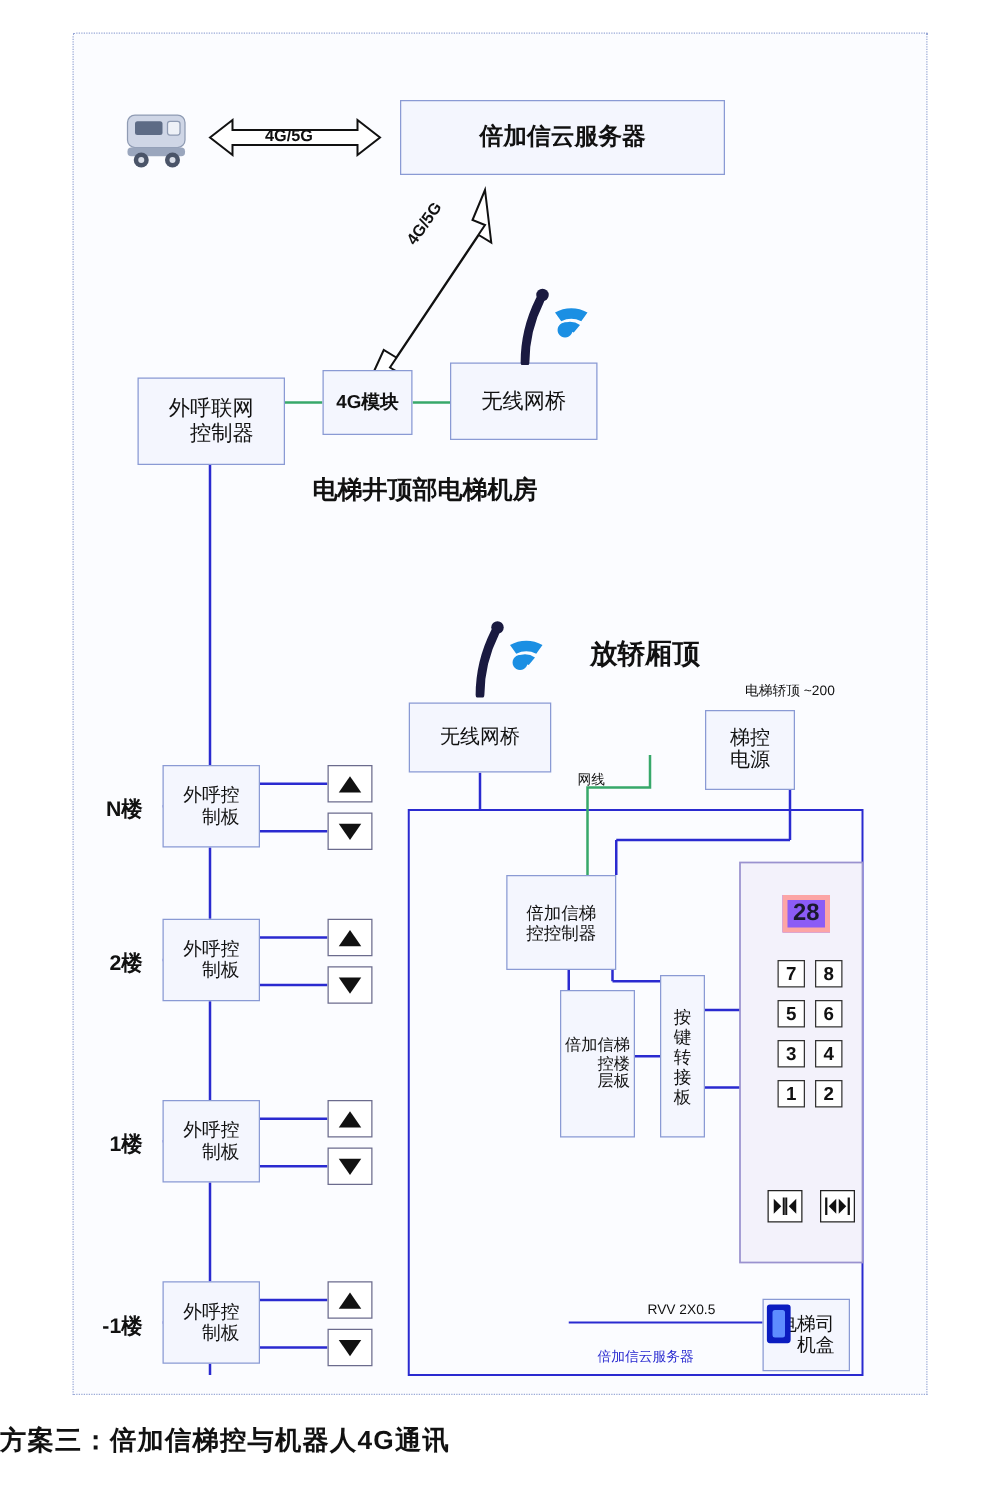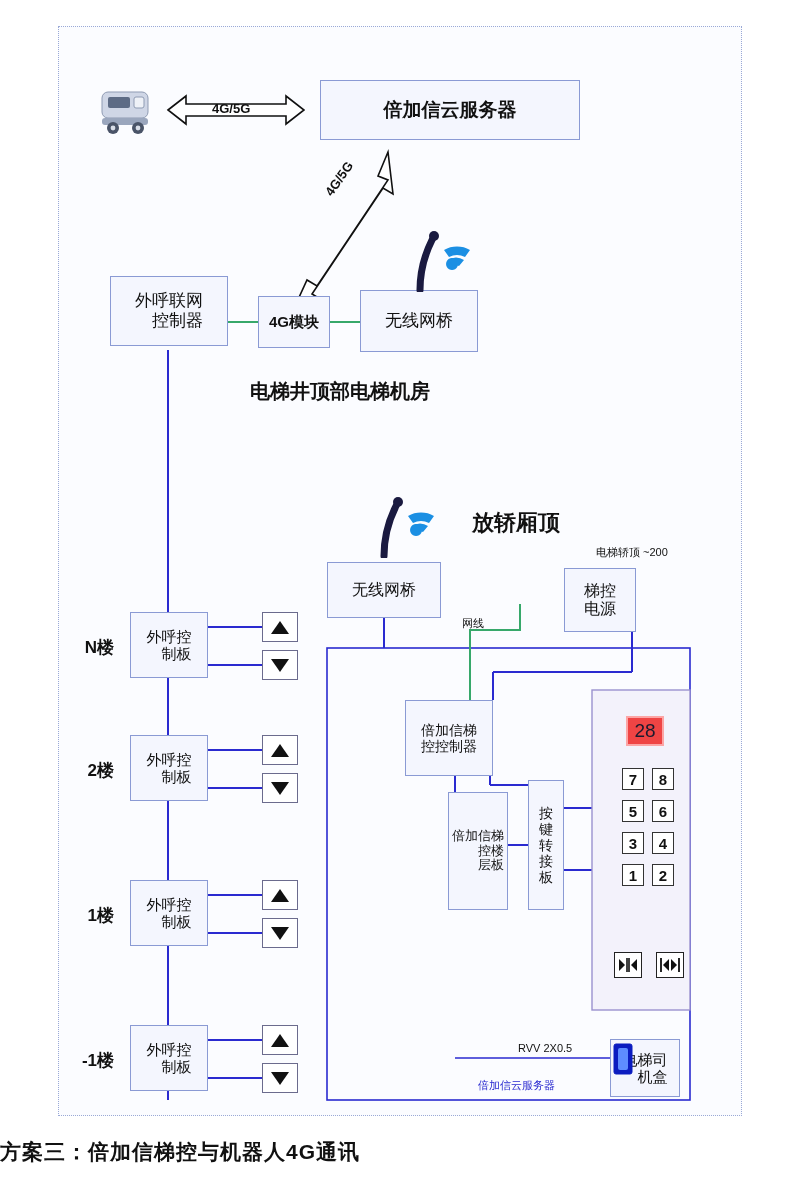--- a/index.html
+++ b/index.html
@@ -87,27 +87,27 @@
     display: flex;
     align-items: center;
     justify-content: center;
     font-size: 15px;
     font-weight: bold;
     color: #111;
   }
   .display {
     position: absolute;
     box-sizing: border-box;
-    border: 2px solid #fca5a5;
-    background: #ef4444;
+    border: 4px solid #fca5a5;
+    background: #8b5cf6;
     display: flex;
     align-items: center;
     justify-content: center;
     font-size: 19px;
-    font-weight: normal;
+    font-weight: bold;
   }
   .doorbtn {
     position: absolute;
     box-sizing: border-box;
     border: 1px solid #222;
     background: #ffffff;
     display: flex;
     align-items: center;
     justify-content: center;
   }
@@ -218,21 +218,21 @@
       <circle cx="17" cy="44" r="2.4" fill="#d9dee8"></circle>
       <circle cx="42" cy="44" r="2.4" fill="#d9dee8"></circle>
     </svg>
   </div>
   <div class="arrowlabel" style="left:212px;top:101px;">4G/5G</div>
 
   <div class="box" style="left:320px;top:80px;width:260px;height:60px;font-size:19px;font-weight:bold;">倍加信云服务器</div>
 
   <div class="arrowlabel rot" style="left:322px;top:190px;">4G/5G</div>
 
-  <div class="box" style="left:110px;top:276px;width:118px;height:70px;font-size:17px;white-space:pre-line;">外呼联网
+  <div class="box" style="left:110px;top:302px;width:118px;height:70px;font-size:17px;white-space:pre-line;">外呼联网
 控制器</div>
 
   <div class="box" style="left:258px;top:296px;width:72px;height:52px;font-size:15px;font-weight:bold;">4G模块</div>
 
   <div class="box" style="left:360px;top:290px;width:118px;height:62px;font-size:17px;">无线网桥</div>
 
   <div class="plain" style="left:404px;top:226px;">
     <svg width="78" height="66" viewBox="0 0 78 66">
       <path d="M16,64 C16,44 22,26 28,14" stroke="#1a1a40" stroke-width="7" fill="none" stroke-linecap="round"></path>
       <circle cx="30" cy="10" r="5" fill="#1a1a40"></circle>

